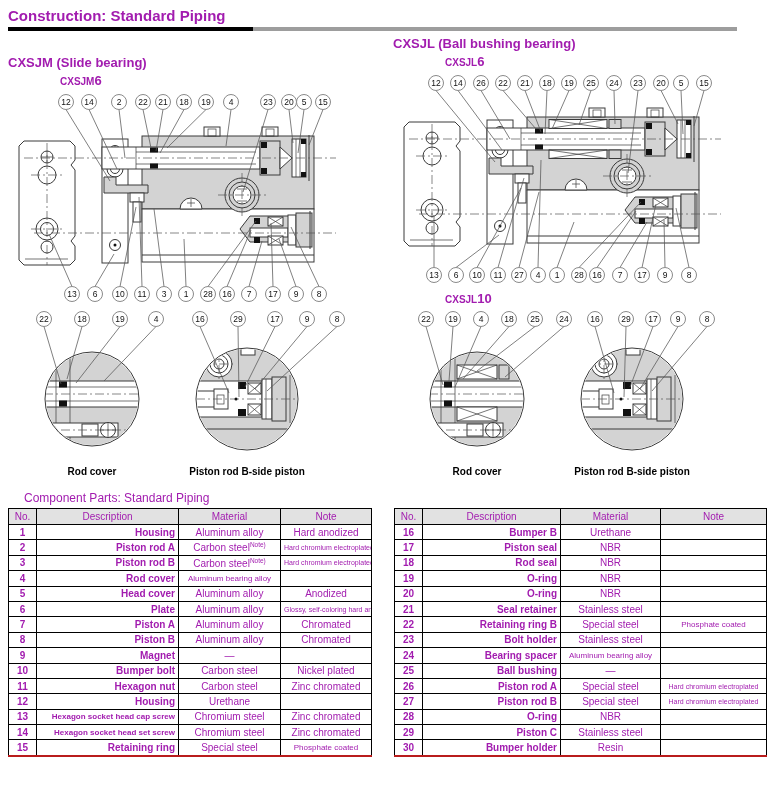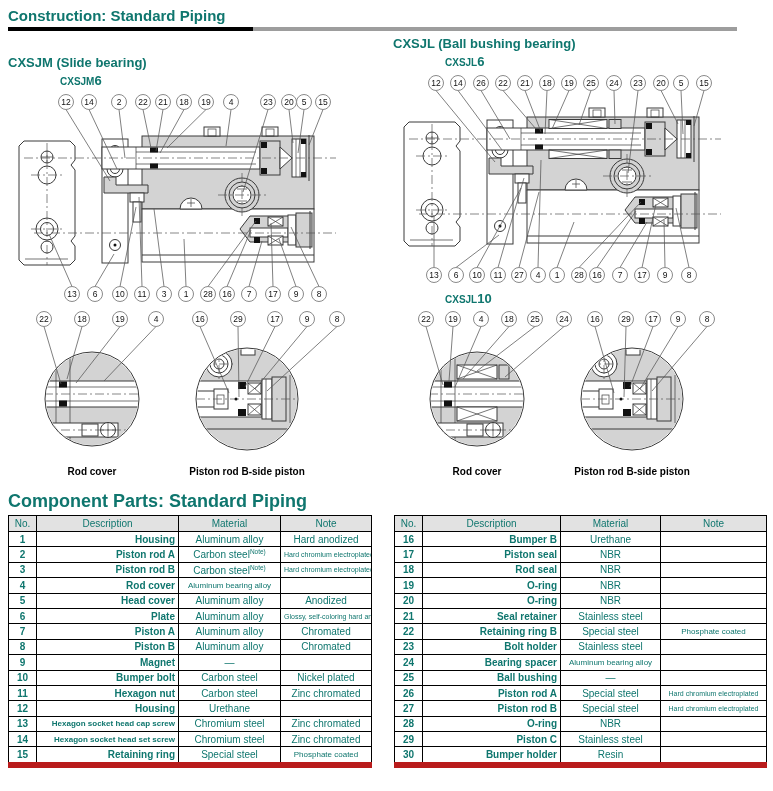--- a/index.html
+++ b/index.html
@@ -1,17 +1,17 @@
 <!DOCTYPE html>
 <html><head>
 <meta charset="utf-8">
 <style>
   html,body{margin:0;padding:0;background:#fff;}
   .page{position:relative;width:773px;height:791px;background:#fff;overflow:hidden;
-        font-family:"Liberation Sans",sans-serif;color:#0f766e;}
+        font-family:"Liberation Sans",sans-serif;color:#a21caf;}
   .title{font-size:15px;font-weight:bold;margin:7px 0 3px 8px;}
   .rule{margin-left:8px;width:729px;height:4px;
         background:linear-gradient(to right,#000 0 245px,#9d9d9d 245px 100%);}
   .cols{display:flex;align-items:flex-end;}
   .col-l{width:385px;}
   .col-r{width:388px;}
   h2{font-size:13px;font-weight:bold;margin:5px 0 1px 8px;}
   .model{font-weight:bold;margin:1px 0 0 24px;}
   .mn-p{font-size:10px;margin-left:36px;}
   .mn-n{font-size:13px;}
@@ -22,29 +22,29 @@
   .tln{fill:none;stroke:#3a3a3a;stroke-width:.7;}
   .fg{fill:#d3d3d3;stroke:#3a3a3a;stroke-width:1;}
   .fw{fill:#fff;stroke:#3a3a3a;stroke-width:1;}
   .blk{fill:#111;stroke:none;}
   .cl{fill:none;stroke:#555;stroke-width:.7;stroke-dasharray:9 3 2 3;}
   .ldr{stroke:#555;stroke-width:.75;fill:none;}
   .co-c{fill:#fff;stroke:#8a8a8a;stroke-width:1;}
   .co-t{font-family:"Liberation Sans",sans-serif;font-size:8.5px;fill:#111;text-anchor:middle;}
   .dlabel{font-family:"Liberation Sans",sans-serif;font-size:10px;font-weight:bold;fill:#000;text-anchor:middle;}
   
-  h3{font-size:18px;font-weight:bold;margin:8px 0 3px 8px;}
+  h3{font-size:12px;font-weight:normal;margin:8px 0 3px 24px;}
   .tables{display:flex;align-items:flex-start;}
   table.parts{border-collapse:collapse;font-size:10px;table-layout:fixed;}
   .tbl-l{margin-left:8px;width:363px;}
   .tbl-r{margin-left:22px;width:372px;}
   table.parts th{background:#e2e2e2;border:1px solid #000;font-weight:normal;
                  padding:1px 2px;font-size:10px;height:13px;}
   table.parts td{border:1px solid #000;padding:0 3px;height:14.4px;overflow:hidden;white-space:nowrap;}
-  table.parts{border-bottom:6px solid #b91c1c;border-top:1.5px solid #000;}
+  table.parts{border-bottom:2px solid #b91c1c;border-top:1.5px solid #000;}
   td.no{text-align:center;font-weight:bold;}
   td.desc{font-weight:bold;text-align:right;margin-left:24px;}
   td.mat,td.note{text-align:center;}
   .xs{font-size:8px;}
   .xxs{font-size:7px;}
   sup{font-size:6.5px;}
 </style>
 </head>
 <body>
 

